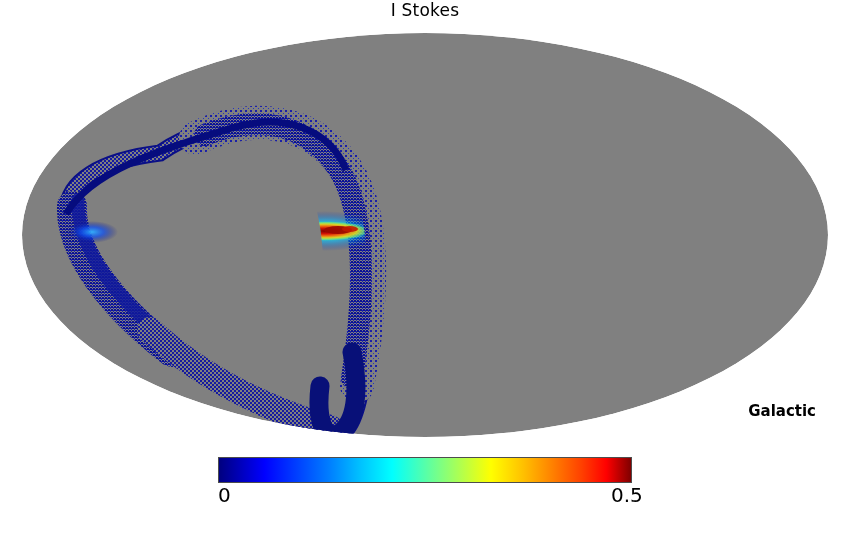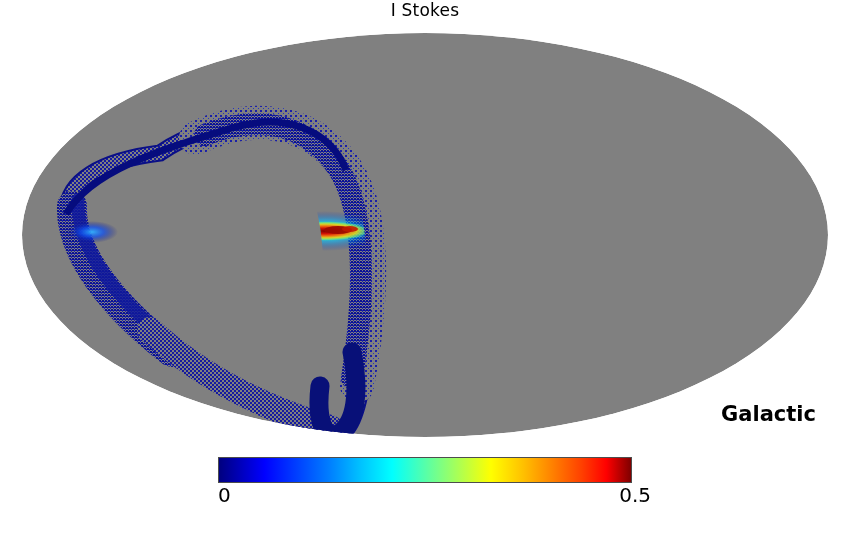--- a/index.html
+++ b/index.html
@@ -37,21 +37,21 @@
   }
   #sky-svg {
     display: block;
   }
 
   
   #coord-label {
     position: absolute;
     right: 34px;
     top: 402px;
-    font-size: 21px;
+    font-size: 15px;
     font-weight: bold;
     color: #000000;
   }
 
   
   #colorbar-wrap {
     position: absolute;
     left: 218px;
     top: 457px;
     width: 414px;
@@ -84,21 +84,20 @@
     left: 218px;
     top: 483px;
     font-size: 20px;
     color: #000000;
   }
   #cb-max {
     position: absolute;
     left: 611px;
     top: 483px;
     width: 40px;
-    text-align: right;
     font-size: 20px;
     color: #000000;
   }
 </style>
 </head>
 <body>
 
 <div id="map-title">I Stokes</div>
 
 <div id="sky-map">

